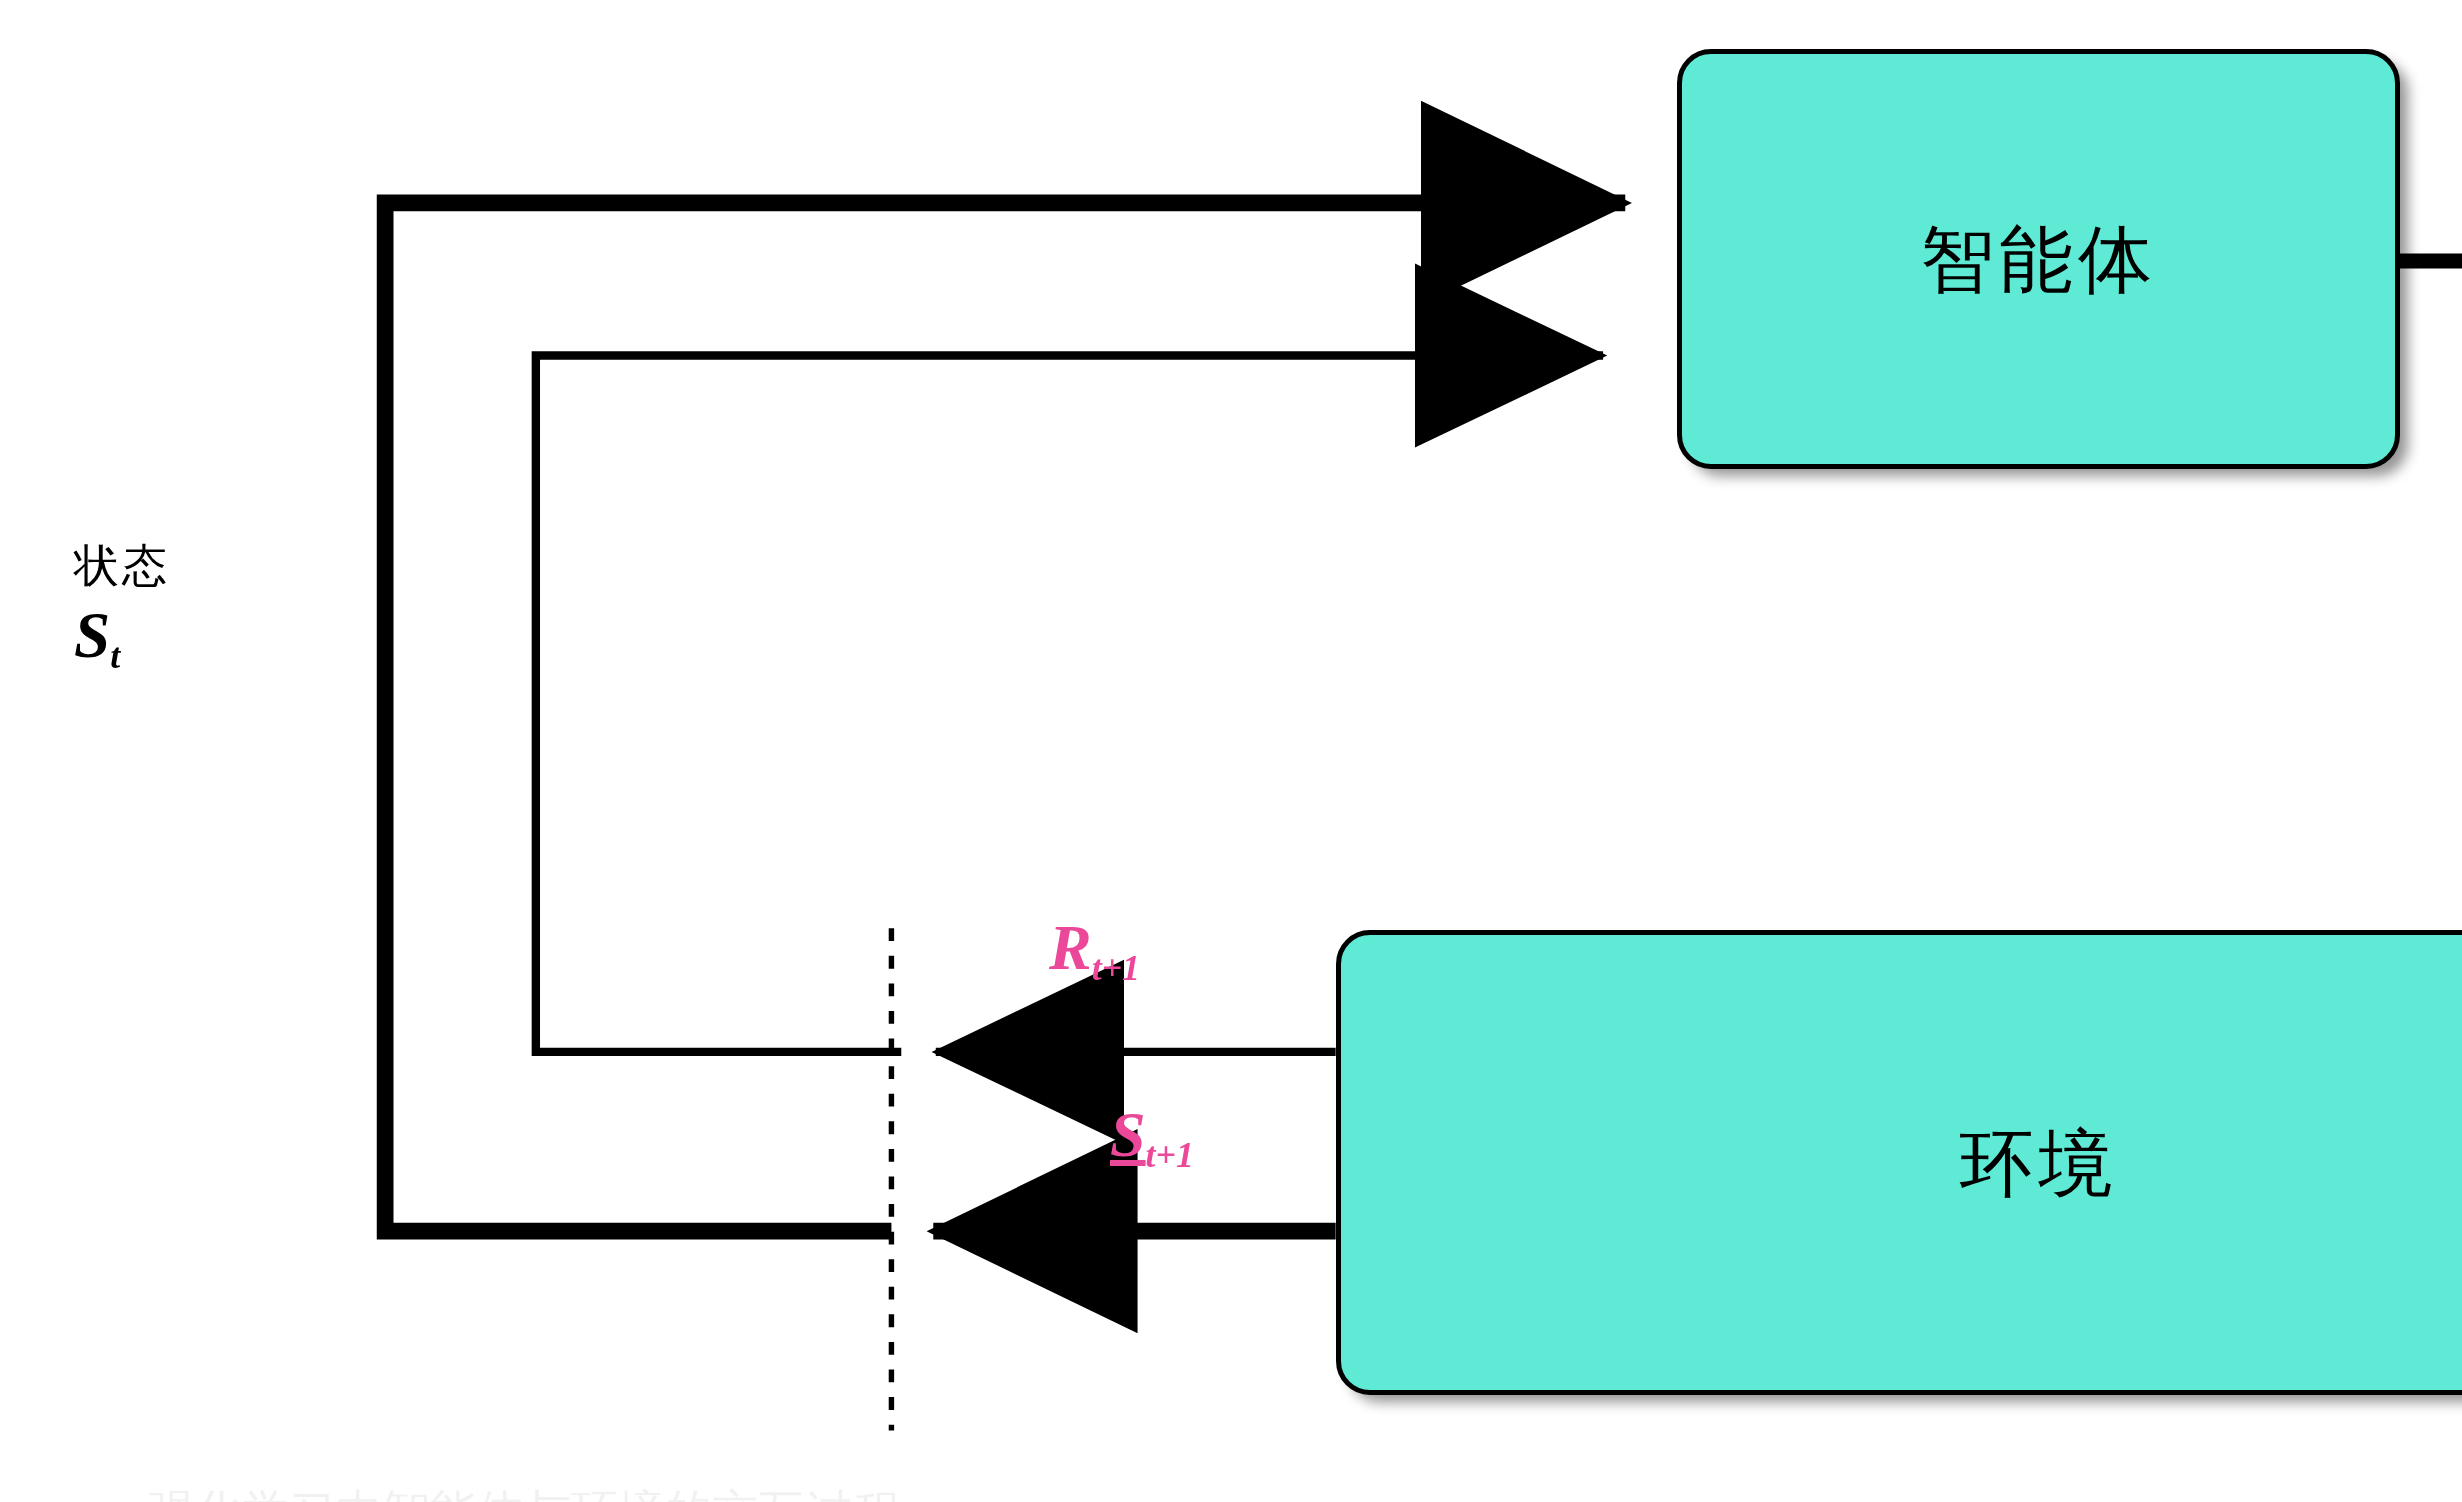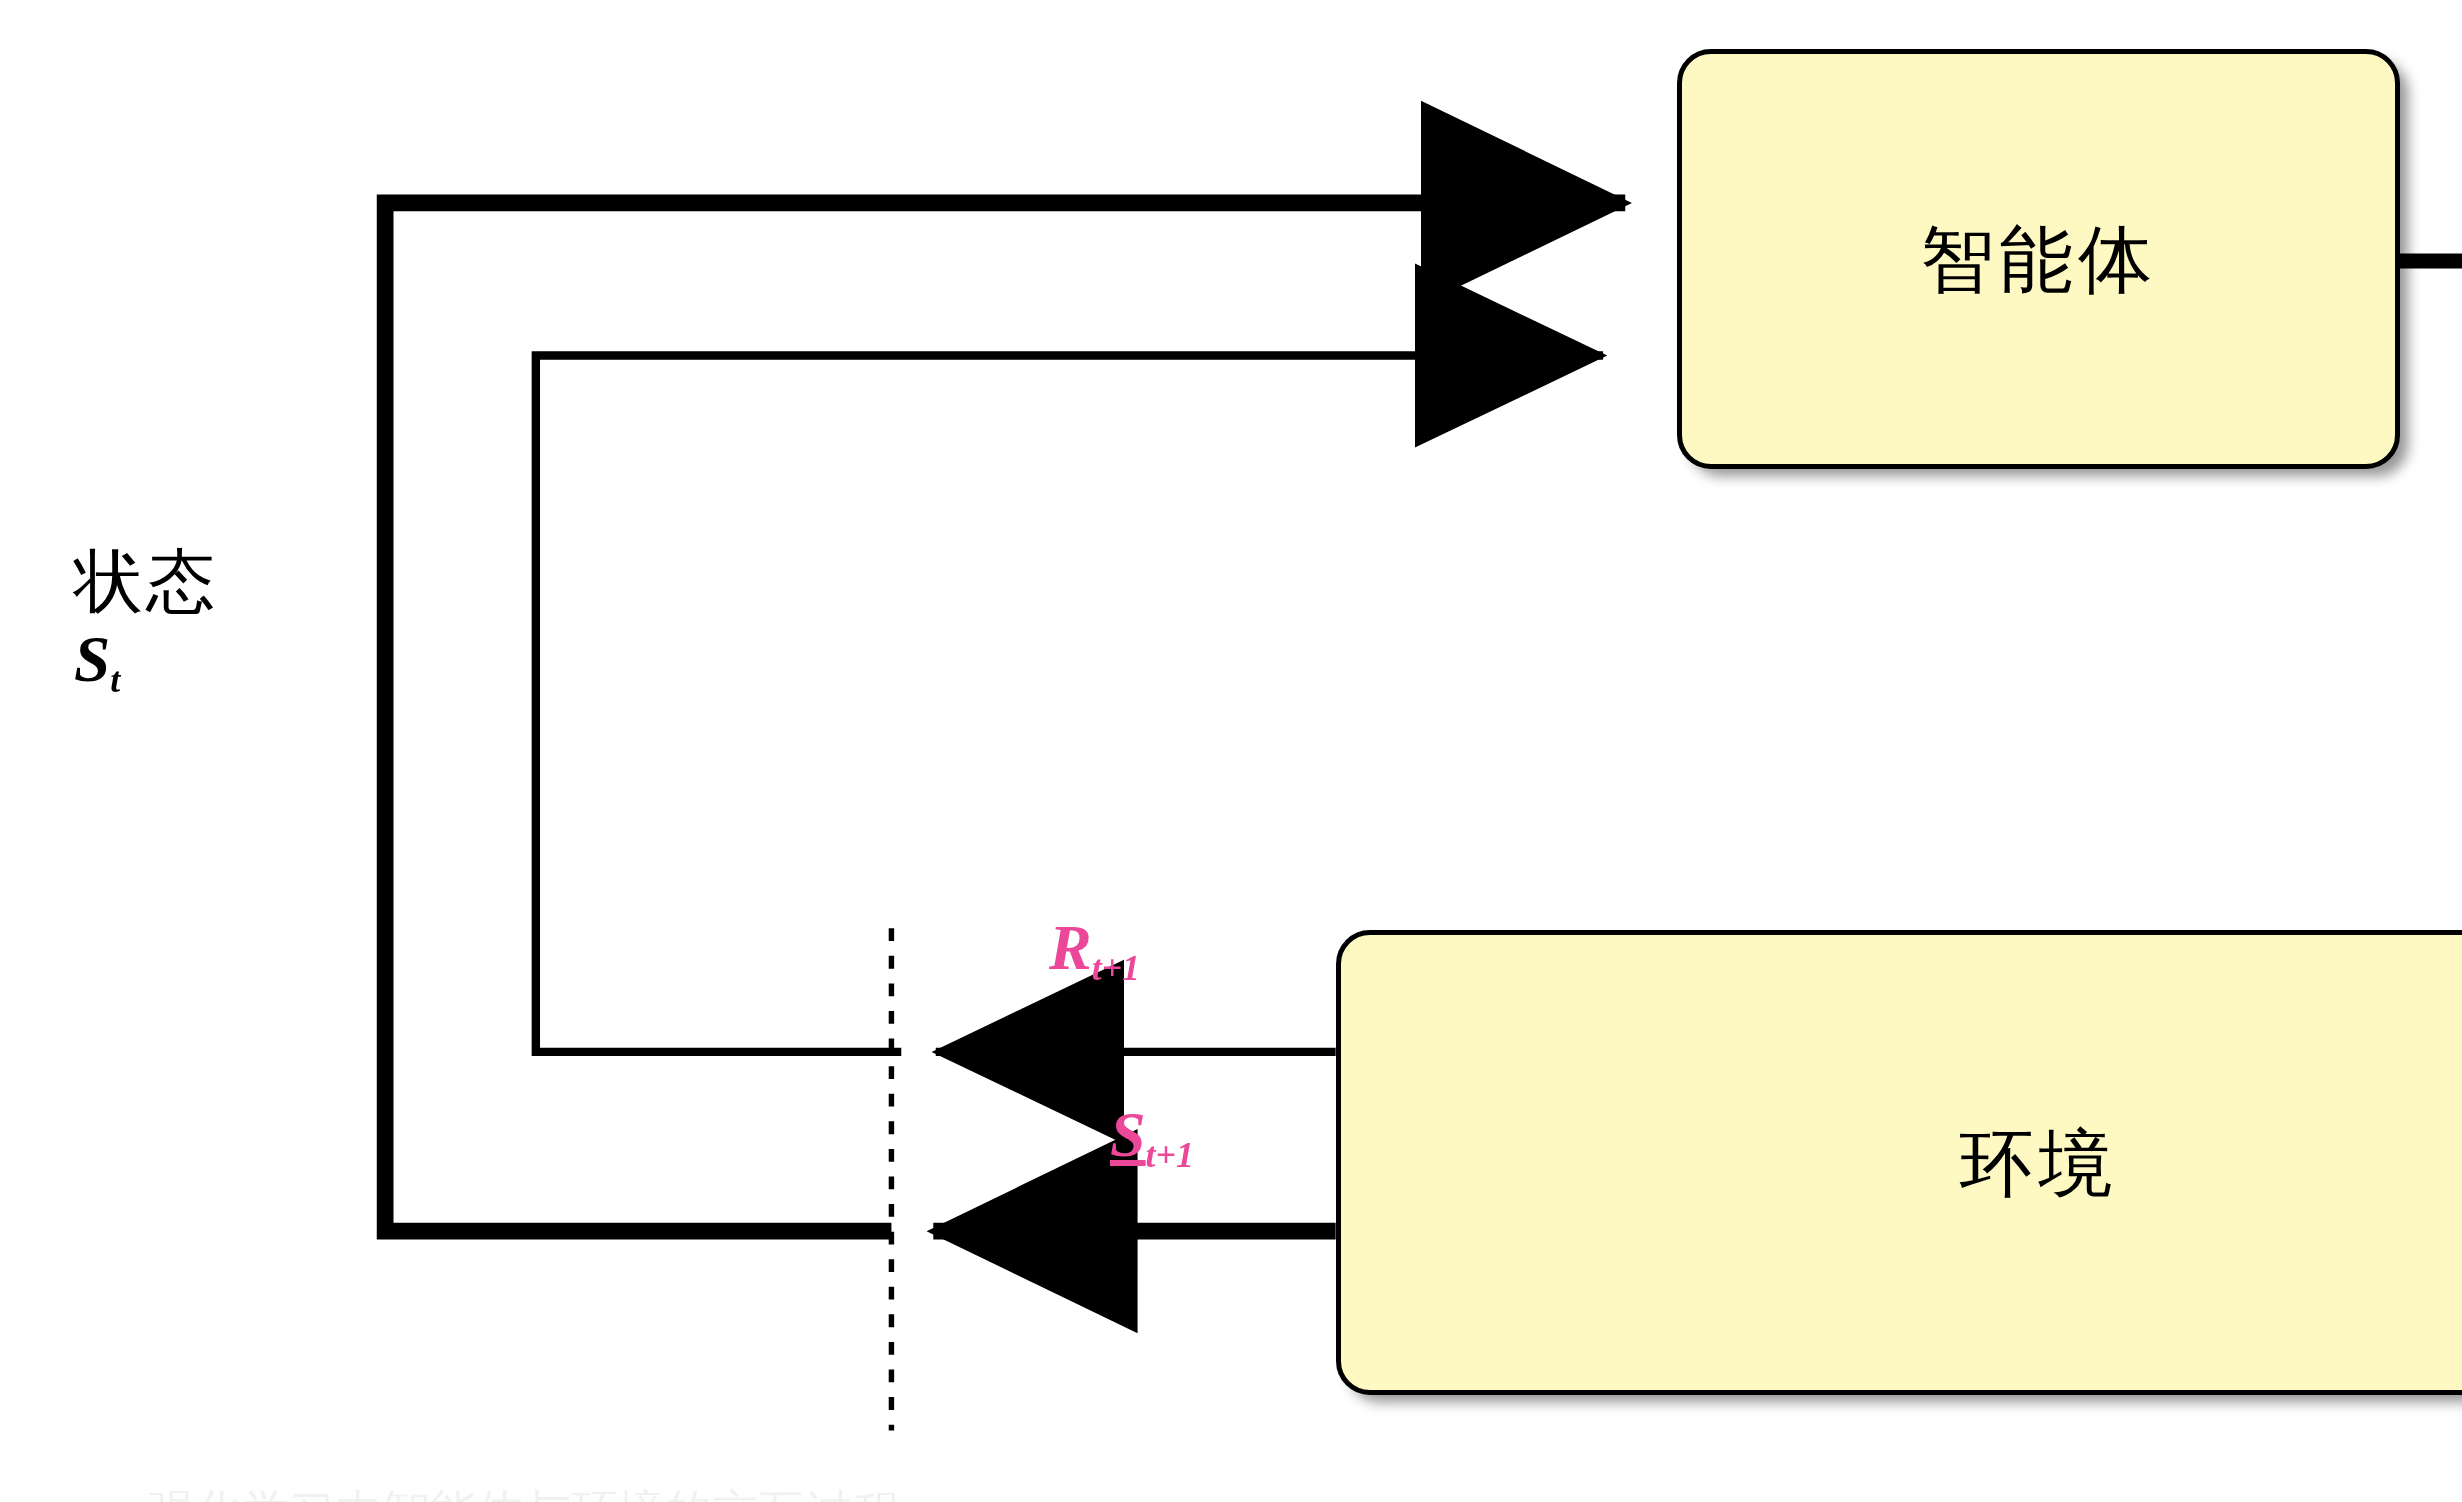--- a/index.html
+++ b/index.html
@@ -25,21 +25,21 @@
     top: 0;
     left: 0;
     width: 3940px;
     height: 1502px;
   }
 
   
   .node-box {
     position: absolute;
     box-sizing: border-box;
-    background: #fef9c3;
+    background: #5eead4;
     border: 5.9px solid #000000;
     border-radius: 34px;
     display: flex;
     align-items: center;
     justify-content: center;
     box-shadow: 10.8px 9.8px 12.8px -3px rgba(0,0,0,0.42);
   }
   #agent-box {
     left: 1677px;
     top: 49px;
@@ -65,22 +65,22 @@
 
   
   .side-label {
     position: absolute;
     color: #000000;
     white-space: nowrap;
     user-select: none;
     line-height: 1.02;
   }
   .cn-word {
-    font-family: Liberation Sans, sans-serif;
-    font-size: 69px;
+    font-family: Liberation Mono, monospace;
+    font-size: 45px;
     letter-spacing: 3px;
     display: block;
   }
   .math-sym {
     font-family: "Liberation Serif", "DejaVu Serif", serif;
     font-style: italic;
     font-size: 65px;
     font-weight: 700;
     display: block;
     margin-top: 8.9px;

